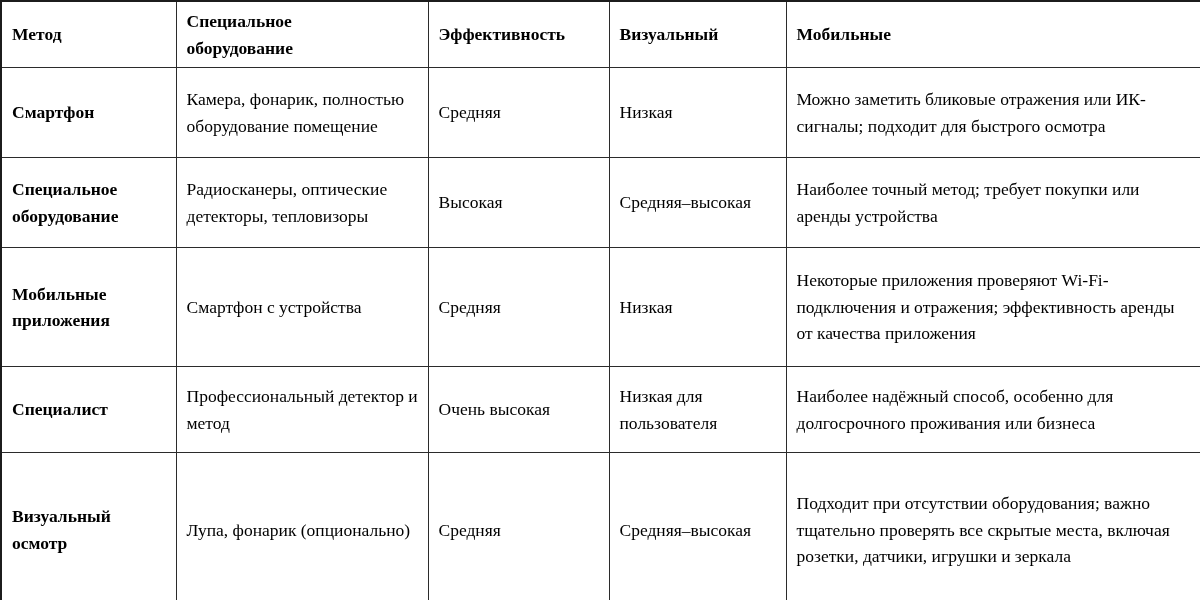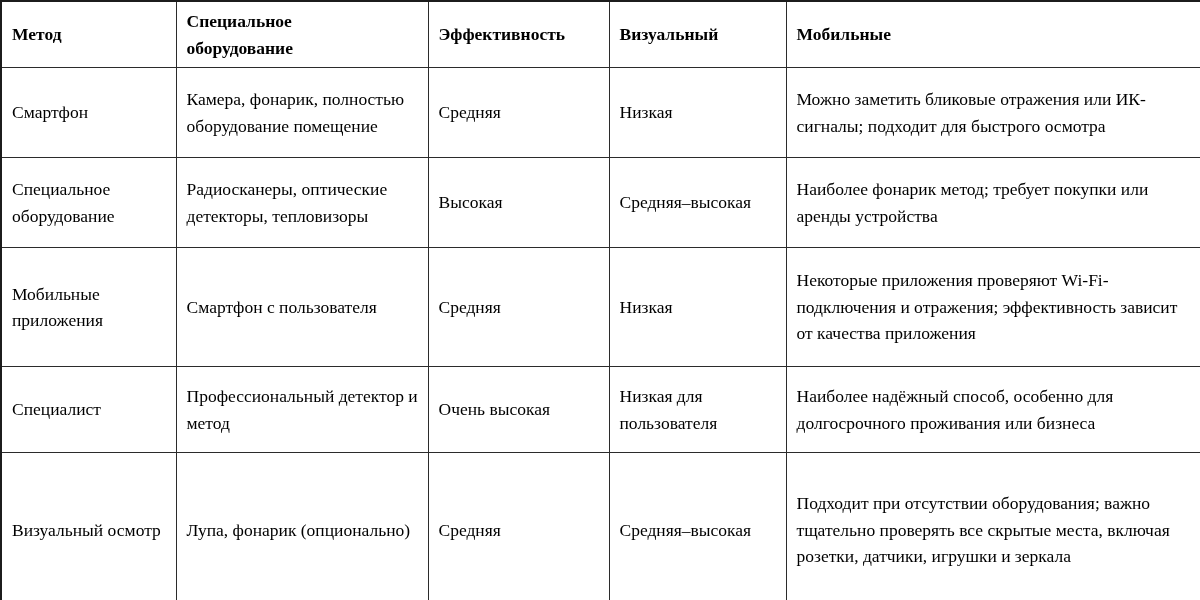--- a/index.html
+++ b/index.html
@@ -64,21 +64,21 @@
   }
 
   
   col.c1 { width: 175px; }
   col.c2 { width: 252px; }
   col.c3 { width: 181px; }
   col.c4 { width: 177px; }
   col.c5 { width: 415px; }
 
   td.method-cell {
-    font-weight: normal;
+    font-weight: bold;
     text-align: center;
     vertical-align: middle;
     line-height: 1.5;
   }
 
   td.equipment-cell,
   td.effectiveness-cell,
   td.difficulty-cell,
   td.notes-cell {
     vertical-align: middle;
@@ -122,28 +122,28 @@
         <td class="equipment-cell">Камера, фонарик, полностью оборудование помещение</td>
         <td class="effectiveness-cell">Средняя</td>
         <td class="difficulty-cell">Низкая</td>
         <td class="notes-cell">Можно заметить бликовые отражения или ИК-сигналы; подходит для быстрого осмотра</td>
       </tr>
       <tr class="row-1">
         <td class="method-cell">Специальное оборудование</td>
         <td class="equipment-cell">Радиосканеры, оптические детекторы, тепловизоры</td>
         <td class="effectiveness-cell">Высокая</td>
         <td class="difficulty-cell">Средняя–высокая</td>
-        <td class="notes-cell">Наиболее фонарик метод; требует покупки или аренды устройства</td>
+        <td class="notes-cell">Наиболее точный метод; требует покупки или аренды устройства</td>
       </tr>
       <tr class="row-2">
         <td class="method-cell">Мобильные приложения</td>
-        <td class="equipment-cell">Смартфон с пользователя</td>
+        <td class="equipment-cell">Смартфон с устройства</td>
         <td class="effectiveness-cell">Средняя</td>
         <td class="difficulty-cell">Низкая</td>
-        <td class="notes-cell">Некоторые приложения проверяют Wi-Fi-подключения и отражения; эффективность зависит от качества приложения</td>
+        <td class="notes-cell">Некоторые приложения проверяют Wi-Fi-подключения и отражения; эффективность аренды от качества приложения</td>
       </tr>
       <tr class="row-3">
         <td class="method-cell">Специалист</td>
         <td class="equipment-cell">Профессиональный детектор и метод</td>
         <td class="effectiveness-cell">Очень высокая</td>
         <td class="difficulty-cell">Низкая для пользователя</td>
         <td class="notes-cell">Наиболее надёжный способ, особенно для долгосрочного проживания или бизнеса</td>
       </tr>
       <tr class="row-4">
         <td class="method-cell">Визуальный осмотр</td>

